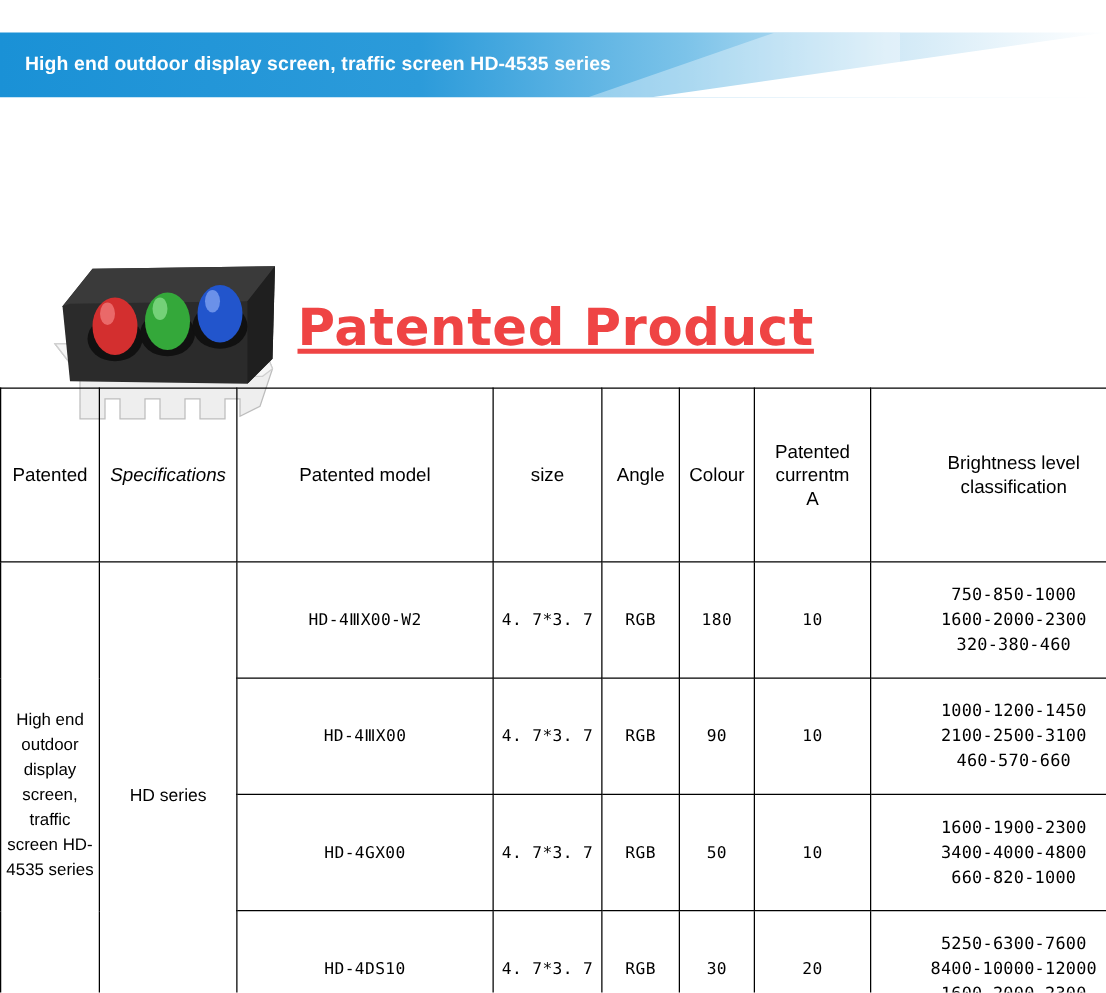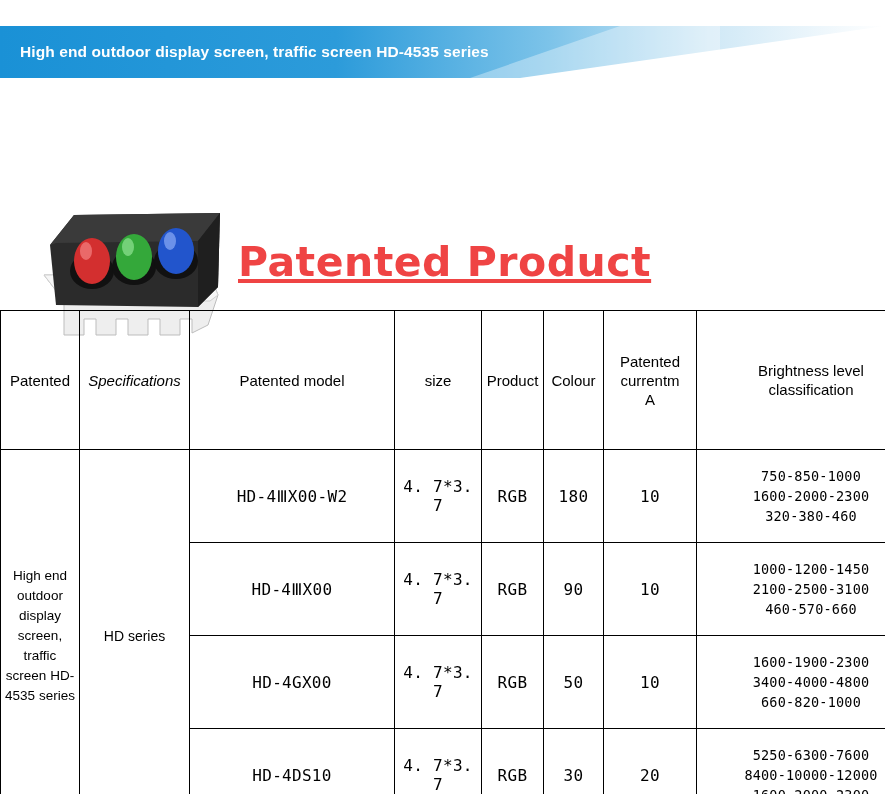--- a/index.html
+++ b/index.html
@@ -110,21 +110,21 @@
   .col-specs      { width: 105px; font-style: italic; }
   .col-model      { width: 200px; }
   .col-size       { width: 82px; border-radius: 24px; }
   .col-colour     { width: 57px; }
   .col-angle      { width: 55px; }
   .col-current    { width: 88px; }
   .col-bright     { width: 224px; }
 
   .body-cell {
     font-family: "DejaVu Sans Mono", monospace;
-    font-size: 16px;
+    font-size: 13px;
     height: 84px;
     letter-spacing: 0.3px;
   }
   .cat-cell {
     font-family: "Liberation Sans", sans-serif;
     font-size: 13.5px;
     line-height: 20px;
   }
   .spec-cell {
     font-family: "Liberation Sans", sans-serif;
@@ -183,21 +183,21 @@
   <div class="hero-title">Patented Product</div>
 </div>
 
 <table class="spec-table">
   <thead>
     <tr>
       <td class="col-category">Patented</td>
       <td class="col-specs">Specifications</td>
       <td class="col-model">Patented model</td>
       <td class="col-size">size</td>
-      <td class="col-colour">Product</td>
+      <td class="col-colour">Angle</td>
       <td class="col-angle">Colour</td>
       <td class="col-current hdr-multiline">
         <div>Patented</div>
         <div>currentm</div>
         <div>A</div>
       </td>
       <td class="col-bright hdr-multiline">
         <div>Brightness level</div>
         <div>classification</div>
       </td>

